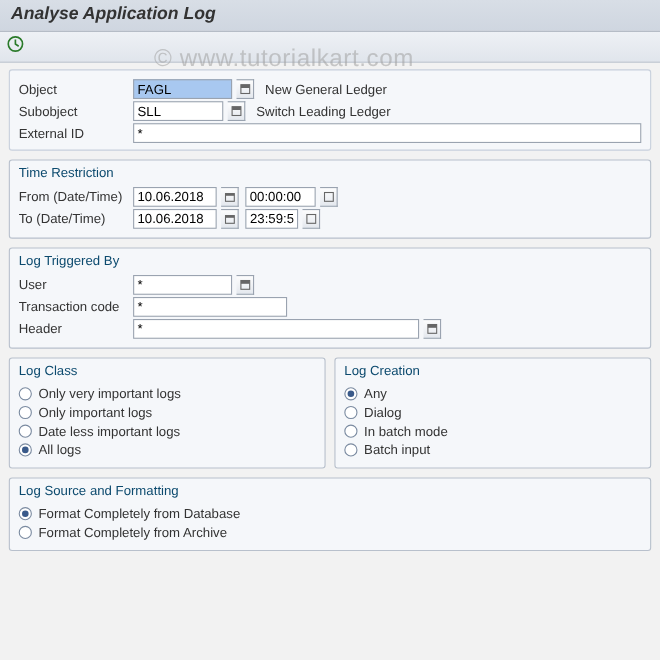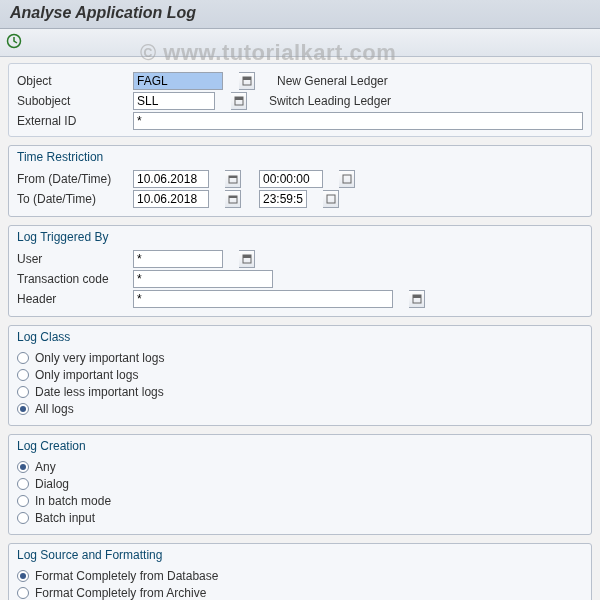--- a/index.html
+++ b/index.html
@@ -1,33 +1,33 @@
 <!DOCTYPE html>
 <html><head>
 <meta charset="utf-8">
 <style>
   * { box-sizing: border-box; font-family: Arial, sans-serif; }
   body { margin: 0; background: #f2f2f2; width: 600px; height: 600px; overflow: hidden; position: relative; }
-  .watermark { position: absolute; top: 40px; left: 140px; color: rgba(160,160,160,0.55); font-size: 22px; pointer-events: none; z-index: 10; letter-spacing: .5px; font-weight: bold;}
+  .watermark { position: absolute; top: 40px; left: 140px; color: rgba(160,160,160,0.55); font-size: 22px; pointer-events: none; z-index: 10; letter-spacing: .5px;}
   .watermark::before { content: "© "; }
   .title-bar { background: linear-gradient(#d8dee6,#cfd6e0); border-bottom: 1px solid #a8b0bc; padding: 4px 10px 6px; font-style: italic; font-weight: bold; font-size: 16px; color: #333; }
   .toolbar { background: linear-gradient(#eef1f5,#e0e5ec); border-bottom: 1px solid #b8c0cc; padding: 3px 6px; height: 28px; display:flex; align-items:center;}
   .clock-icon svg { width:16px; height:16px; }
   .body-area { padding: 6px 8px; }
-  .line { display:flex; align-items:center; gap:16px; margin: 2px 0; font-size: 12px; color:#333; }
+  .line { display:flex; align-items:center; gap:4px; margin: 2px 0; font-size: 12px; color:#333; }
   .lbl { width: 100px; flex-shrink:0; }
   .inp { border:1px solid #9aa3b0; background:#fff; height:18px; font-size:12px; padding:1px 3px; }
   .inp.sel { background:#a8c8f0; }
   .f4 { width:16px; height:18px; border:1px solid #9aa3b0; border-left:none; background:linear-gradient(#fdfdfd,#e4e8ee); display:flex; align-items:center; justify-content:center; cursor:pointer;}
   .f4 svg { width:10px;height:10px; }
   .desc { margin-left:6px; font-size:12px; color:#333;}
   .group { border:1px solid #b8c0cc; border-radius:3px; margin-top:8px; background:#f5f7fa; }
   .group-title { font-size:12px; color:#0c4a6e; padding:4px 8px 2px; }
   .group-body { padding: 2px 8px 6px; }
-  .two-col { display:flex; gap:8px; margin-top:8px;flex-direction:column;}
+  .two-col { display:flex; gap:8px; margin-top:8px;}
   .two-col .group { flex:1; margin-top:0;}
   .radio { display:flex; align-items:center; gap:6px; font-size:12px; color:#333; margin:3px 0; cursor:pointer;}
   .radio .dot { width:12px;height:12px;border:1px solid #7a8aa0;border-radius:50%; background:#fff; display:flex;align-items:center;justify-content:center;}
   .radio.sel .dot::after { content:""; width:6px;height:6px;background:#3a5a8a;border-radius:50%;}
   .top-block { border:1px solid #c8d0dc; border-radius:3px; padding:6px 8px 4px; background:#f5f7fa;}
 </style>
 </head>
 <body>
 <div class="watermark">www.tutorialkart.com</div>
 

